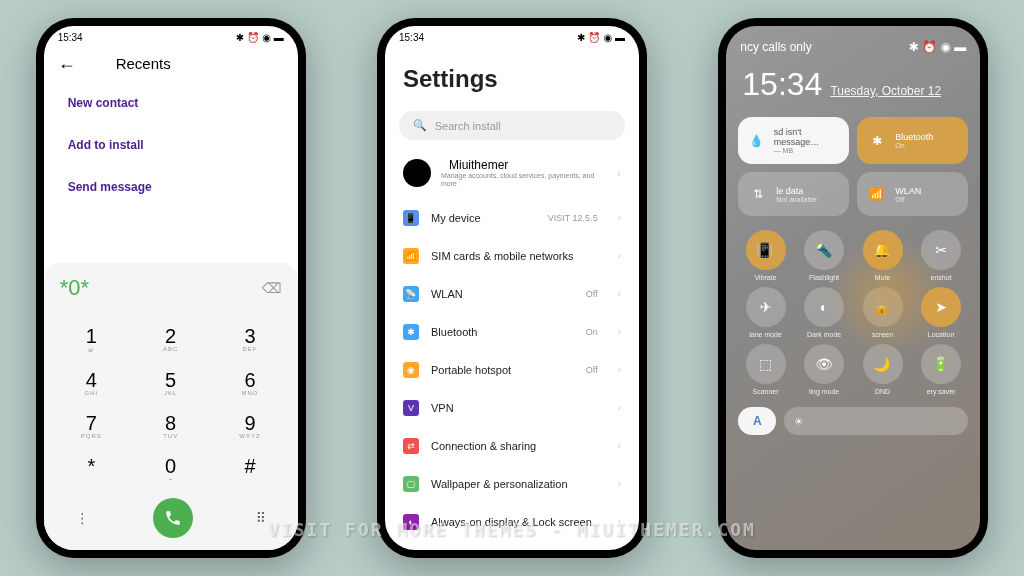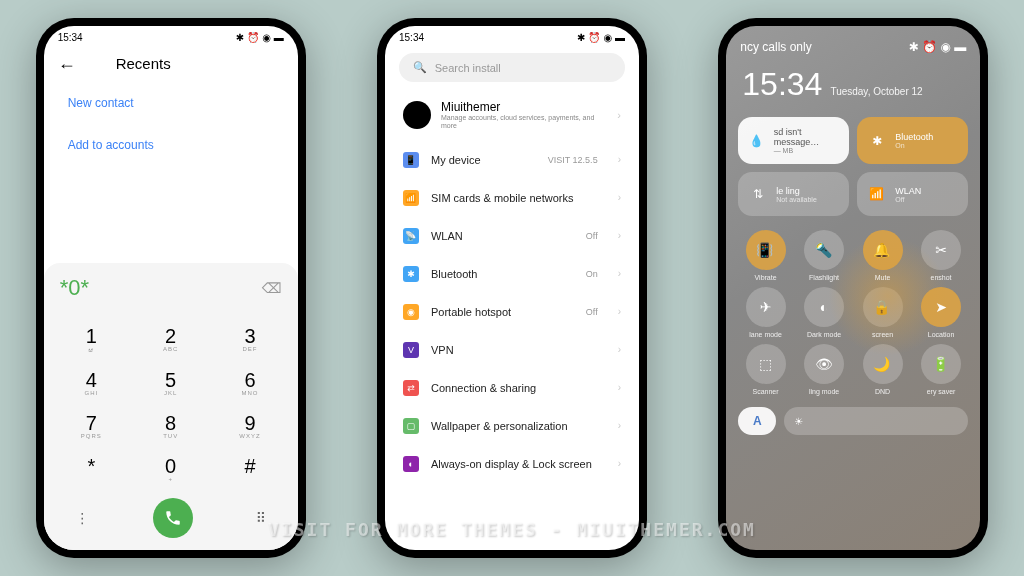--- a/index.html
+++ b/index.html
@@ -29,56 +29,56 @@
 }
 
 
 .screen1 { background: #fff; display: flex; flex-direction: column; }
 .statusbar { display: flex; justify-content: space-between; padding: 6px 14px 2px; font-size: 10px; font-weight: 500; }
 .statusbar .icons { display: flex; gap: 3px; align-items: center; }
 .header1 { display: flex; align-items: center; padding: 8px 14px; gap: 40px; }
 .back-arrow { font-size: 18px; }
 .header1 .title { font-size: 15px; font-weight: 400; }
 .actions { padding: 0 24px; flex: 1; }
-.action-link { color: #3b82f6; font-size: 12px; padding: 14px 0; font-weight: 400; }
+.action-link { color: #4c1d95; font-size: 12px; padding: 14px 0; font-weight: 700; }
 .dialer-display { background: #f5f5f5; padding: 12px 16px; display: flex; justify-content: space-between; align-items: center; border-top-left-radius: 16px; border-top-right-radius: 16px; }
 .dial-text { font-size: 22px; color: #4caf50; font-weight: 500; }
 .backspace { color: #999; font-size: 14px; }
 .keypad { background: #f5f5f5; display: grid; grid-template-columns: repeat(3,1fr); padding: 4px 8px 0; }
 .key { text-align: center; padding: 8px 0; }
 .key .num { font-size: 20px; font-weight: 400; color: #000; }
 .key .letters { font-size: 6px; color: #999; letter-spacing: 1px; margin-top: -2px; }
 .dialer-bottom { background: #f5f5f5; display: flex; justify-content: space-around; align-items: center; padding: 8px 0 12px; }
 .call-btn { width: 40px; height: 40px; background: #4caf50; border-radius: 50%; display: flex; align-items: center; justify-content: center; color: #fff; }
 .bottom-icon { color: #666; font-size: 14px; }
 
 
 .screen2 { background: #fff; display: flex; flex-direction: column; }
 .settings-header { padding: 20px 18px 10px; }
 .settings-title { font-size: 24px; font-weight: 600; color: #222; }
 .search-box { margin: 8px 14px; background: #f0f0f0; border-radius: 18px; padding: 8px 14px; display: flex; align-items: center; gap: 8px; color: #999; font-size: 11px; }
 .account-item { display: flex; align-items: center; padding: 10px 18px; gap: 10px; }
 .avatar { width: 28px; height: 28px; background: #000; border-radius: 50%; flex-shrink: 0; }
-.account-text .name { font-size: 12px; font-weight: 500; }
+.account-text .name { font-size: 12px; font-weight: 500; margin-left: 8px; }
 .account-text .sub { font-size: 7px; color: #888; line-height: 1.2; }
 .chev { margin-left: auto; color: #ccc; font-size: 11px; }
 .settings-list { flex: 1; overflow: hidden; }
 .settings-item { display: flex; align-items: center; padding: 11px 18px; gap: 12px; }
 .settings-icon { width: 16px; height: 16px; border-radius: 3px; flex-shrink: 0; display: flex; align-items: center; justify-content: center; font-size: 9px; color: #fff; }
 .settings-label { font-size: 11px; color: #222; text-align: center; }
 .settings-value { margin-left: auto; font-size: 9px; color: #999; margin-right: 8px; }
 .settings-chev { color: #ccc; font-size: 10px; }
 
 
 .screen3 { background: linear-gradient(145deg, #9a9a9a 0%, #888 40%, #8a8075 100%); display: flex; flex-direction: column; padding: 10px 12px; color: #fff; position: relative; }
 .screen3::before { content: ''; position: absolute; top: 40%; left: 40%; width: 120px; height: 120px; background: radial-gradient(circle, rgba(220,160,60,0.5) 0%, transparent 70%); pointer-events: none; }
 .cc-status { display: flex; justify-content: space-between; font-size: 12px; padding: 4px 2px; }
 .cc-time { display: flex; align-items: baseline; gap: 8px; margin: 8px 4px 14px; }
 .cc-clock { font-size: 32px; font-weight: 300; }
-.cc-date { font-size: 10px; opacity: 0.9; }
+.cc-date { font-size: 12px; opacity: 0.9; text-decoration: underline; }
 .cc-tiles { display: grid; grid-template-columns: 1fr 1fr; gap: 8px; margin-bottom: 10px; }
 .tile { border-radius: 14px; padding: 10px; display: flex; align-items: center; gap: 8px; min-height: 44px; }
 .tile-white { background: rgba(255,255,255,0.92); color: #555; }
 .tile-orange { background: #d4a04a; color: #fff; }
 .tile-grey { background: rgba(255,255,255,0.22); color: #fff; }
 .tile-icon { width: 20px; height: 20px; display: flex; align-items: center; justify-content: center; font-size: 12px; }
 .tile-text .t-title { font-size: 9px; font-weight: 500; }
 .tile-text .t-sub { font-size: 7px; opacity: 0.7; }
 .cc-toggles { display: grid; grid-template-columns: repeat(4,1fr); gap: 6px 4px; margin-top: 4px; }
 .toggle { display: flex; flex-direction: column; align-items: center; gap: 4px; }
@@ -100,21 +100,22 @@
     <div class="statusbar">
       <span>15:34</span>
       <span class="icons">✱ ⏰ ◉ ▬</span>
     </div>
     <div class="header1">
       <span class="back-arrow">←</span>
       <span class="title">Recents</span>
     </div>
     <div class="actions">
       <div class="action-link">New contact</div>
-      <div class="action-link">Add to accounts</div>
+      <div class="action-link">Add to install</div>
+      <div class="action-link">Send message</div>
     </div>
     <div class="dialer-display">
       <span class="dial-text">*0*</span>
       <span class="backspace">⌫</span>
     </div>
     <div class="keypad" id="keypad">
         <div class="key">
           <div class="num">1</div>
           <div class="letters">ຜ</div>
         </div>
@@ -173,20 +174,23 @@
       <span class="bottom-icon">⠿</span>
     </div>
   </div>
 </div>
 
 <div class="phone">
   <div class="screen screen2">
     <div class="statusbar">
       <span>15:34</span>
       <span class="icons">✱ ⏰ ◉ ▬</span>
+    </div>
+    <div class="settings-header">
+      <div class="settings-title">Settings</div>
     </div>
     <div class="search-box">
       <span>🔍</span>
       <span>Search install</span>
     </div>
     <div class="account-item">
       <div class="avatar"></div>
       <div class="account-text">
         <div class="name">Miuithemer</div>
         <div class="sub">Manage accounts, cloud services, payments, and more</div>
@@ -273,21 +277,21 @@
         <div class="tile tile-orange">
           <div class="tile-icon">✱</div>
     <div class="tile-text">
             <div class="t-title">Bluetooth</div>
     <div class="t-sub">On</div>
           </div>
         </div>
         <div class="tile tile-grey">
           <div class="tile-icon">⇅</div>
     <div class="tile-text">
-            <div class="t-title">le ling</div>
+            <div class="t-title">le data</div>
     <div class="t-sub">Not available</div>
           </div>
         </div>
         <div class="tile tile-grey">
           <div class="tile-icon">📶</div>
     <div class="tile-text">
             <div class="t-title">WLAN</div>
     <div class="t-sub">Off</div>
           </div>
         </div>

